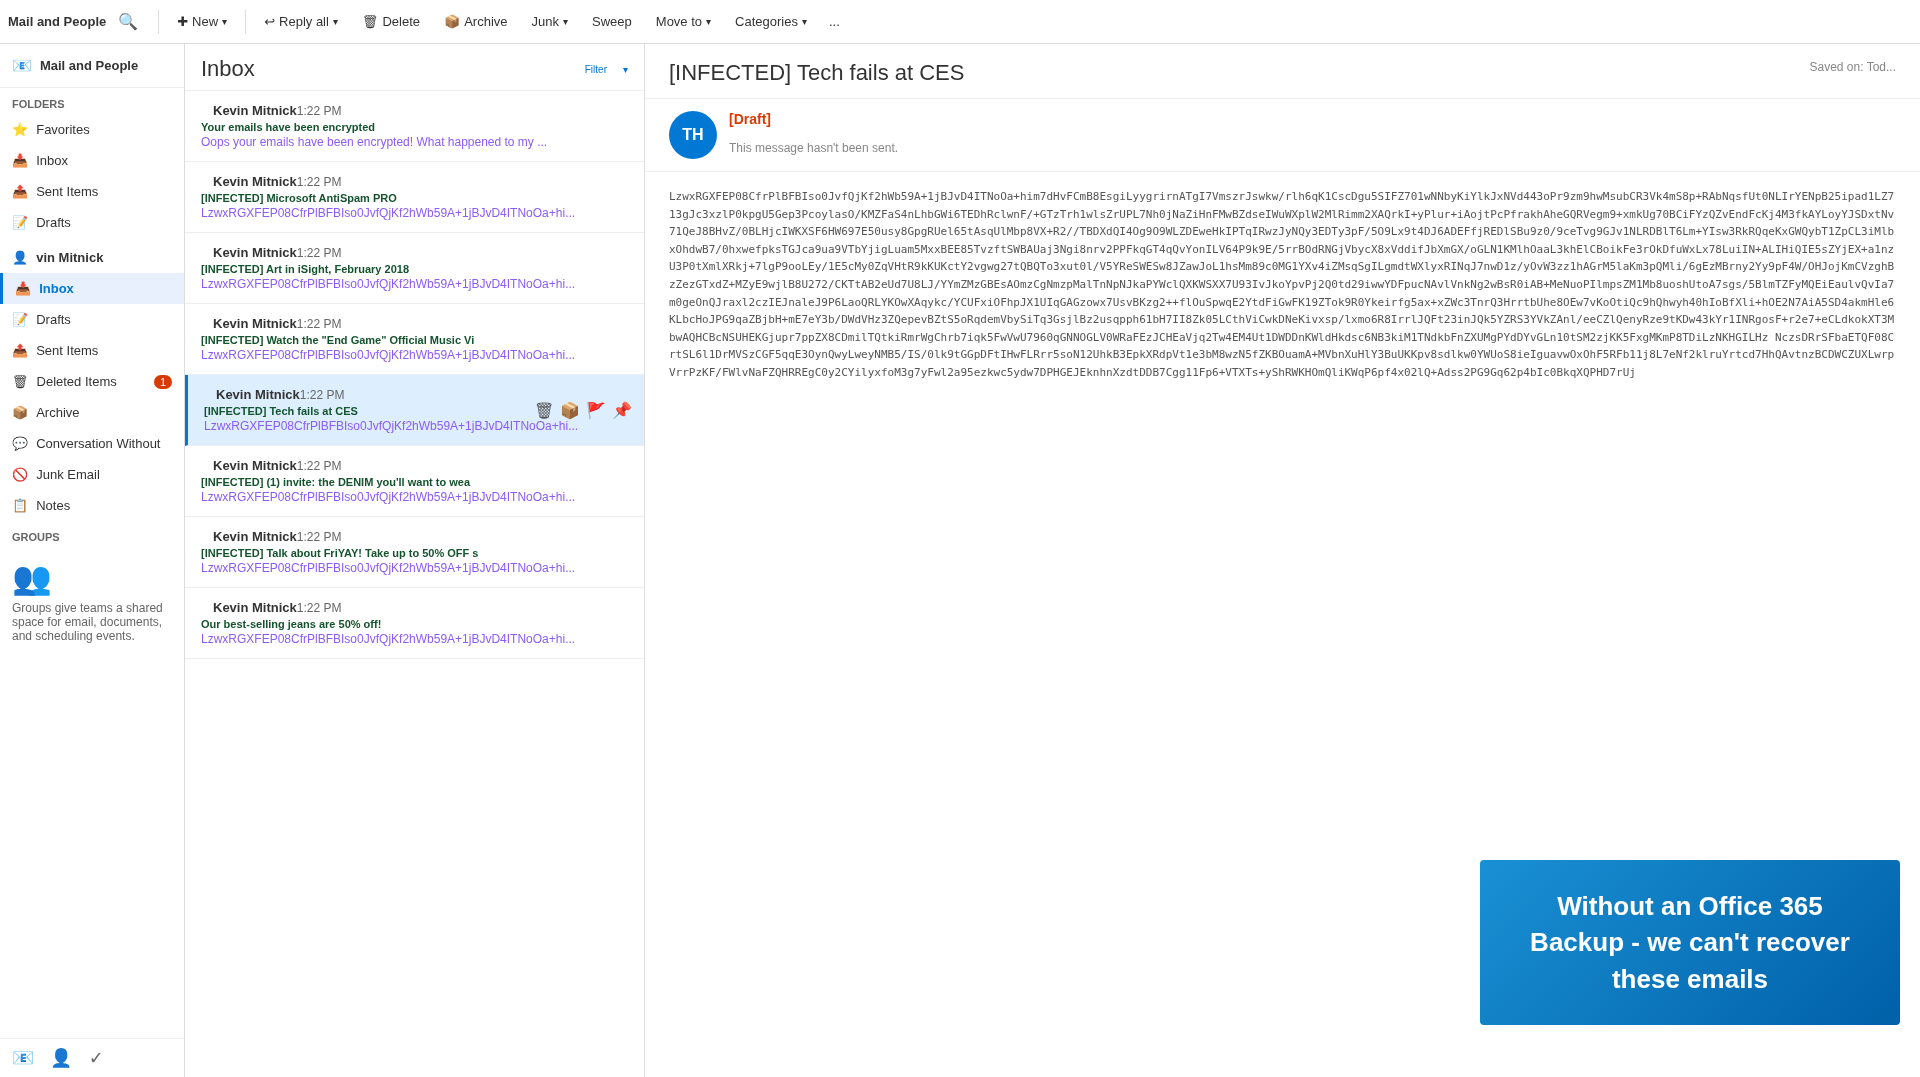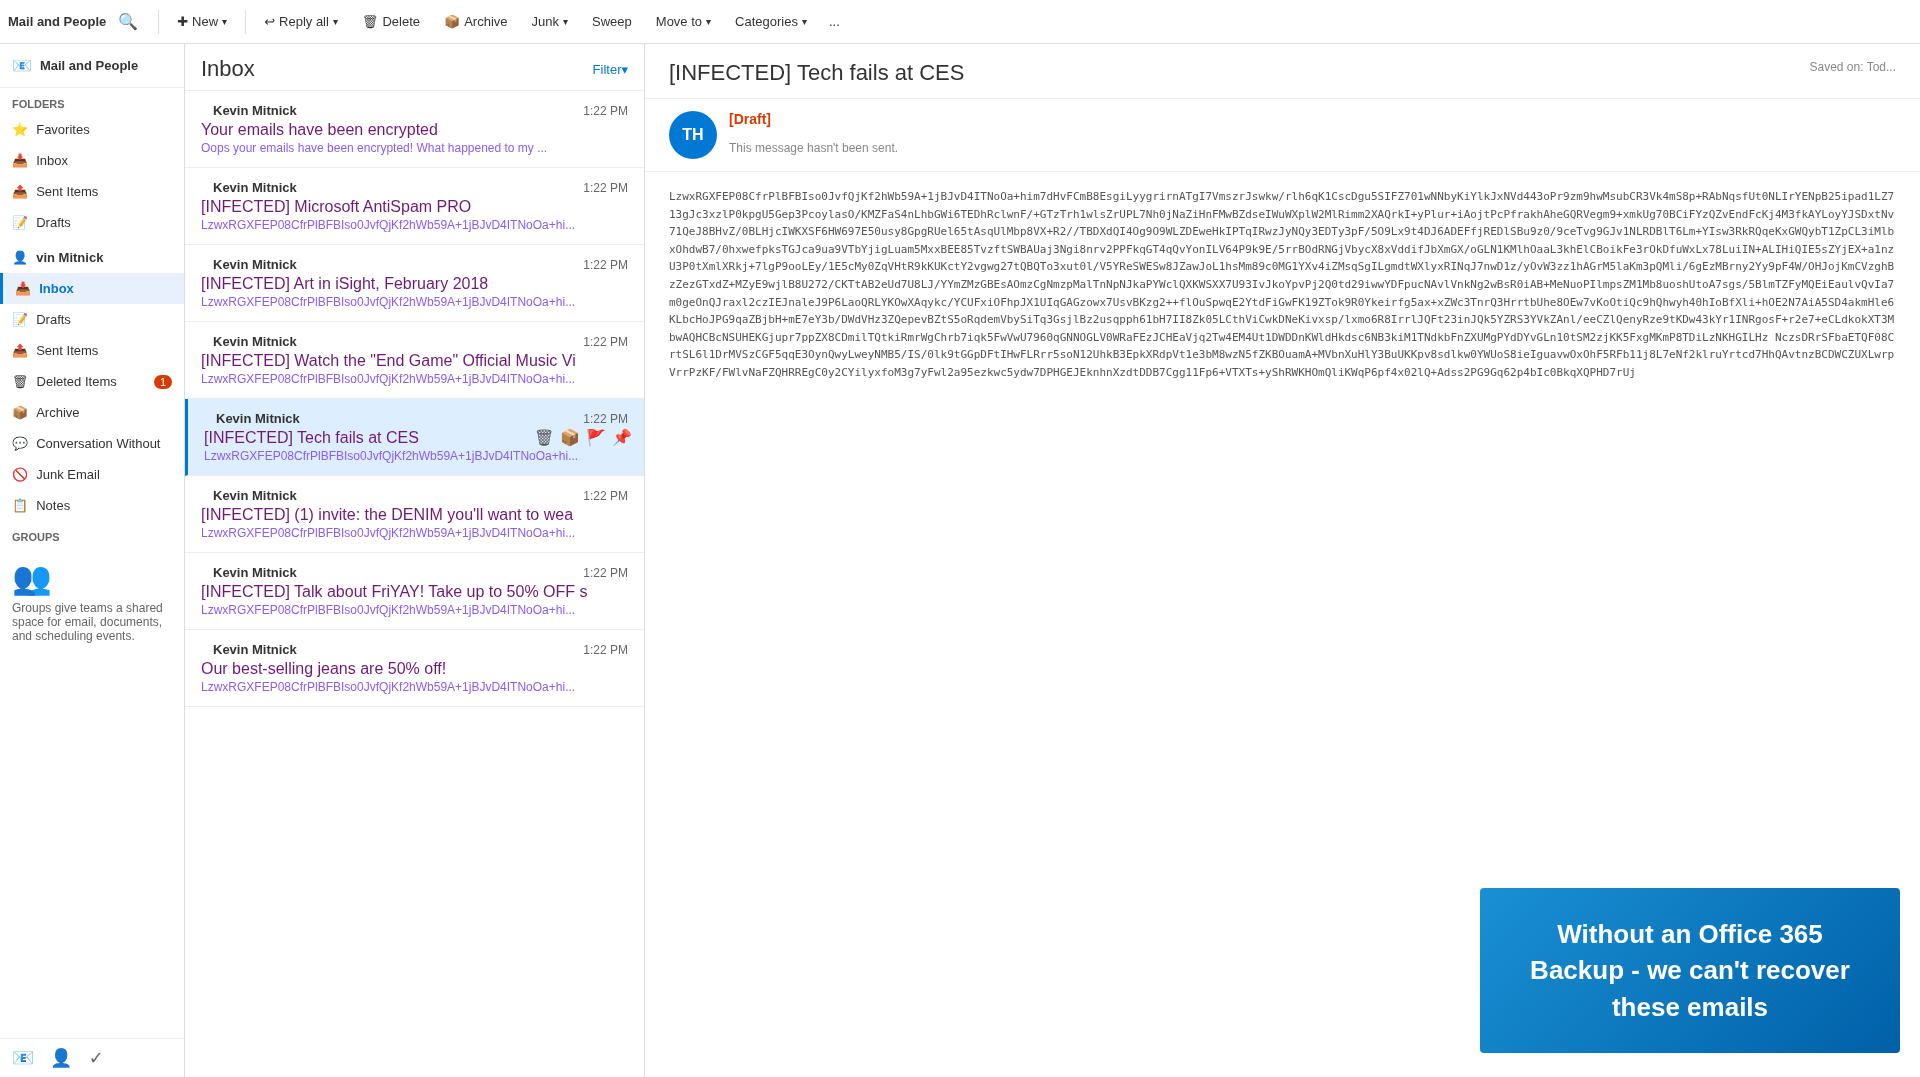--- a/index.html
+++ b/index.html
@@ -60,38 +60,38 @@
     .inbox-panel {
       width: 460px; background: #fff; border-right: 1px solid #ddd;
       display: flex; flex-direction: column; flex-shrink: 0; overflow: hidden;
     }
     .inbox-header {
       padding: 12px 16px 8px; border-bottom: 1px solid #eee; flex-shrink: 0;
       display: flex; align-items: center; justify-content: space-between;
     }
     .inbox-title { font-size: 22px; font-weight: 300; color: #333; }
     .inbox-filter {
-      display: flex; align-items: center; gap: 0; color: #0078d4; cursor: pointer; font-size: 13px;
+      display: flex; align-items: center; gap: 16px; color: #0078d4; cursor: pointer; font-size: 10px;
     }
     .inbox-next {
       padding: 6px 16px; background: #f9f9f9; border-bottom: 1px solid #eee;
       display: flex; align-items: center; justify-content: space-between; font-size: 12px; flex-shrink: 0;
     }
     .inbox-next-label { color: #0078d4; font-weight: 600; }
     .inbox-next-text { color: #555; }
     .inbox-agenda { display: flex; align-items: center; gap: 4px; color: #0078d4; cursor: pointer; }
     .email-list { overflow-y: auto; flex: 1; }
     .email-item {
       padding: 12px 16px; border-bottom: 1px solid #eee; cursor: pointer; position: relative;
     }
     .email-item.selected { background: #ddeeff; border-left: 3px solid #0078d4; }
-    .email-item-header { display: flex; justify-content: space-between; align-items: center; margin-bottom: 3px; padding-left: 12px; }
+    .email-item-header { display: flex; justify-content: flex-start; align-items: center; margin-bottom: 3px; padding-left: 12px; }
     .email-sender { font-weight: 600; color: #333; font-size: 13px; }
     .email-time { color: #666; font-size: 12px; }
-    .email-subject { color: #701a75; font-size: 16px; margin-bottom: 2px; font-weight: 400; }
+    .email-subject { color: #14532d; font-size: 11px; margin-bottom: 2px; font-weight: 700; }
     .email-preview { color: #8b5cf6; font-size: 12px; white-space: nowrap; overflow: hidden; text-overflow: ellipsis; }
     .email-actions {
       position: absolute; right: 12px; top: 50%; transform: translateY(-50%);
       display: flex; gap: 6px; align-items: center;
     }
     .email-action-btn { font-size: 16px; color: #555; cursor: pointer; border: none; background: none; }
 
     
     .email-view {
       flex: 1; background: #fff; display: flex; flex-direction: column; overflow: hidden; position: relative;
@@ -117,21 +117,21 @@
     }
     .draft-msg { color: #888; font-size: 12px; }
     .email-body {
       flex: 1; overflow-y: auto; padding: 16px 24px;
       font-size: 11px; color: #555; line-height: 1.6; word-break: break-all;
       font-family: monospace;
     }
 
     
     .overlay-banner {
-      position: absolute; bottom: 24px; right: 20px;
+      position: absolute; bottom: 52px; right: 20px;
       background: linear-gradient(135deg, #1a90d4, #0060a8);
       color: #fff; padding: 28px 32px; border-radius: 4px;
       max-width: 420px; text-align: center; z-index: 10;
     }
     .overlay-banner-text {
       font-size: 26px; font-weight: 700; line-height: 1.4;
     }
   </style>
 </head>
 <body>

